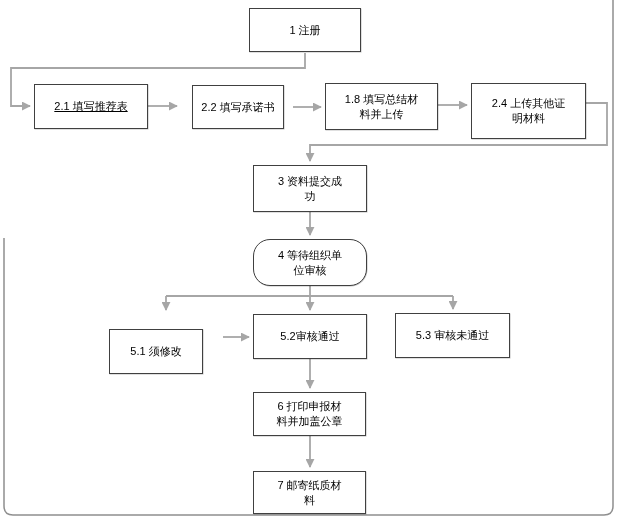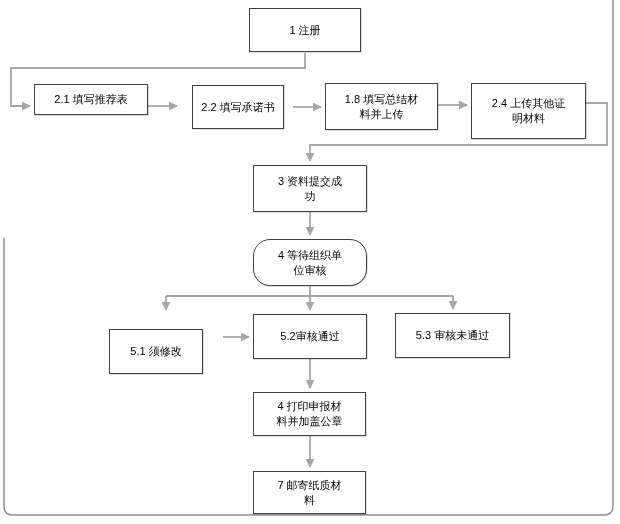--- a/index.html
+++ b/index.html
@@ -76,21 +76,21 @@
 
     <path d="M223,337 H249" fill="none" stroke="#a6a6a6" stroke-width="1.8" marker-end="url(#arrow)"></path>
 
     <path d="M310,359 V388" fill="none" stroke="#a6a6a6" stroke-width="1.8" marker-end="url(#arrow)"></path>
 
     <path d="M310,436 V467" fill="none" stroke="#a6a6a6" stroke-width="1.8" marker-end="url(#arrow)"></path>
   </svg>
 
   <div class="node" style="left:249px; top:8px;  width:112px; height:44px;">1 注册</div>
 
-  <div class="node" style="left:34px;  top:84px; width:114px; height:31px;">2.1 填写推荐表</div>
+  <div class="node" style="left:34px;  top:84px; width:114px; height:45px;text-decoration:underline;">2.1 填写推荐表</div>
 
   <div class="node" style="left:192px; top:85px; width:92px; height:44px;">2.2 填写承诺书</div>
 
   <div class="node" style="left:325px; top:83px; width:113px; height:47px;">1.8 填写总结材
 料并上传</div>
 
   <div class="node" style="left:471px; top:83px; width:115px; height:56px;">2.4 上传其他证
 明材料</div>
 
   <div class="node" style="left:253px; top:165px; width:114px; height:47px;">3 资料提交成
@@ -98,19 +98,19 @@
 
   <div class="node" style="left:253px; top:239px; width:114px; height:47px;border-radius:17px;">4 等待组织单
 位审核</div>
 
   <div class="node" style="left:109px; top:329px; width:94px; height:45px;">5.1 须修改</div>
 
   <div class="node" style="left:253px; top:314px; width:114px; height:45px;">5.2审核通过</div>
 
   <div class="node" style="left:395px; top:313px; width:115px; height:45px;">5.3 审核未通过</div>
 
-  <div class="node" style="left:253px; top:392px; width:113px; height:44px;">4 打印申报材
+  <div class="node" style="left:253px; top:392px; width:113px; height:44px;">6 打印申报材
 料并加盖公章</div>
 
   <div class="node" style="left:253px; top:471px; width:113px; height:43px;">7 邮寄纸质材
 料</div>
 
 </div>
 
 </body></html>

